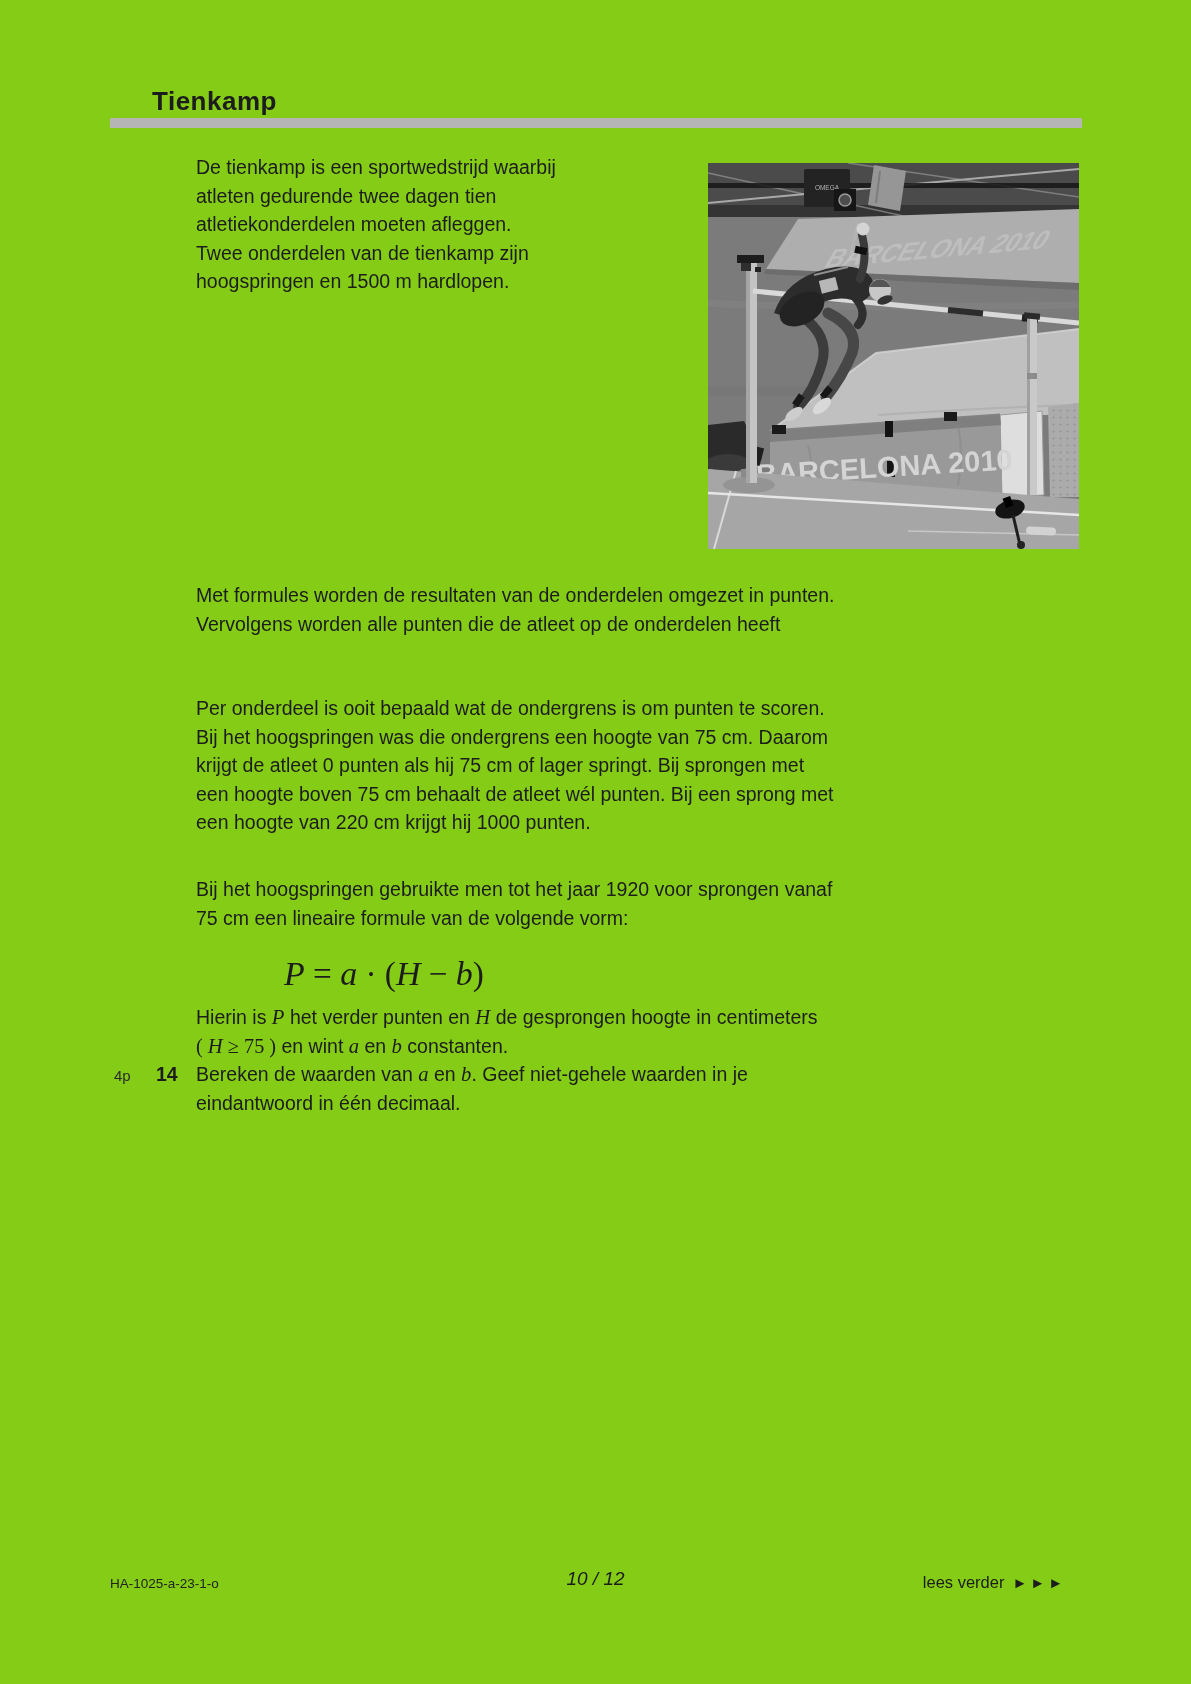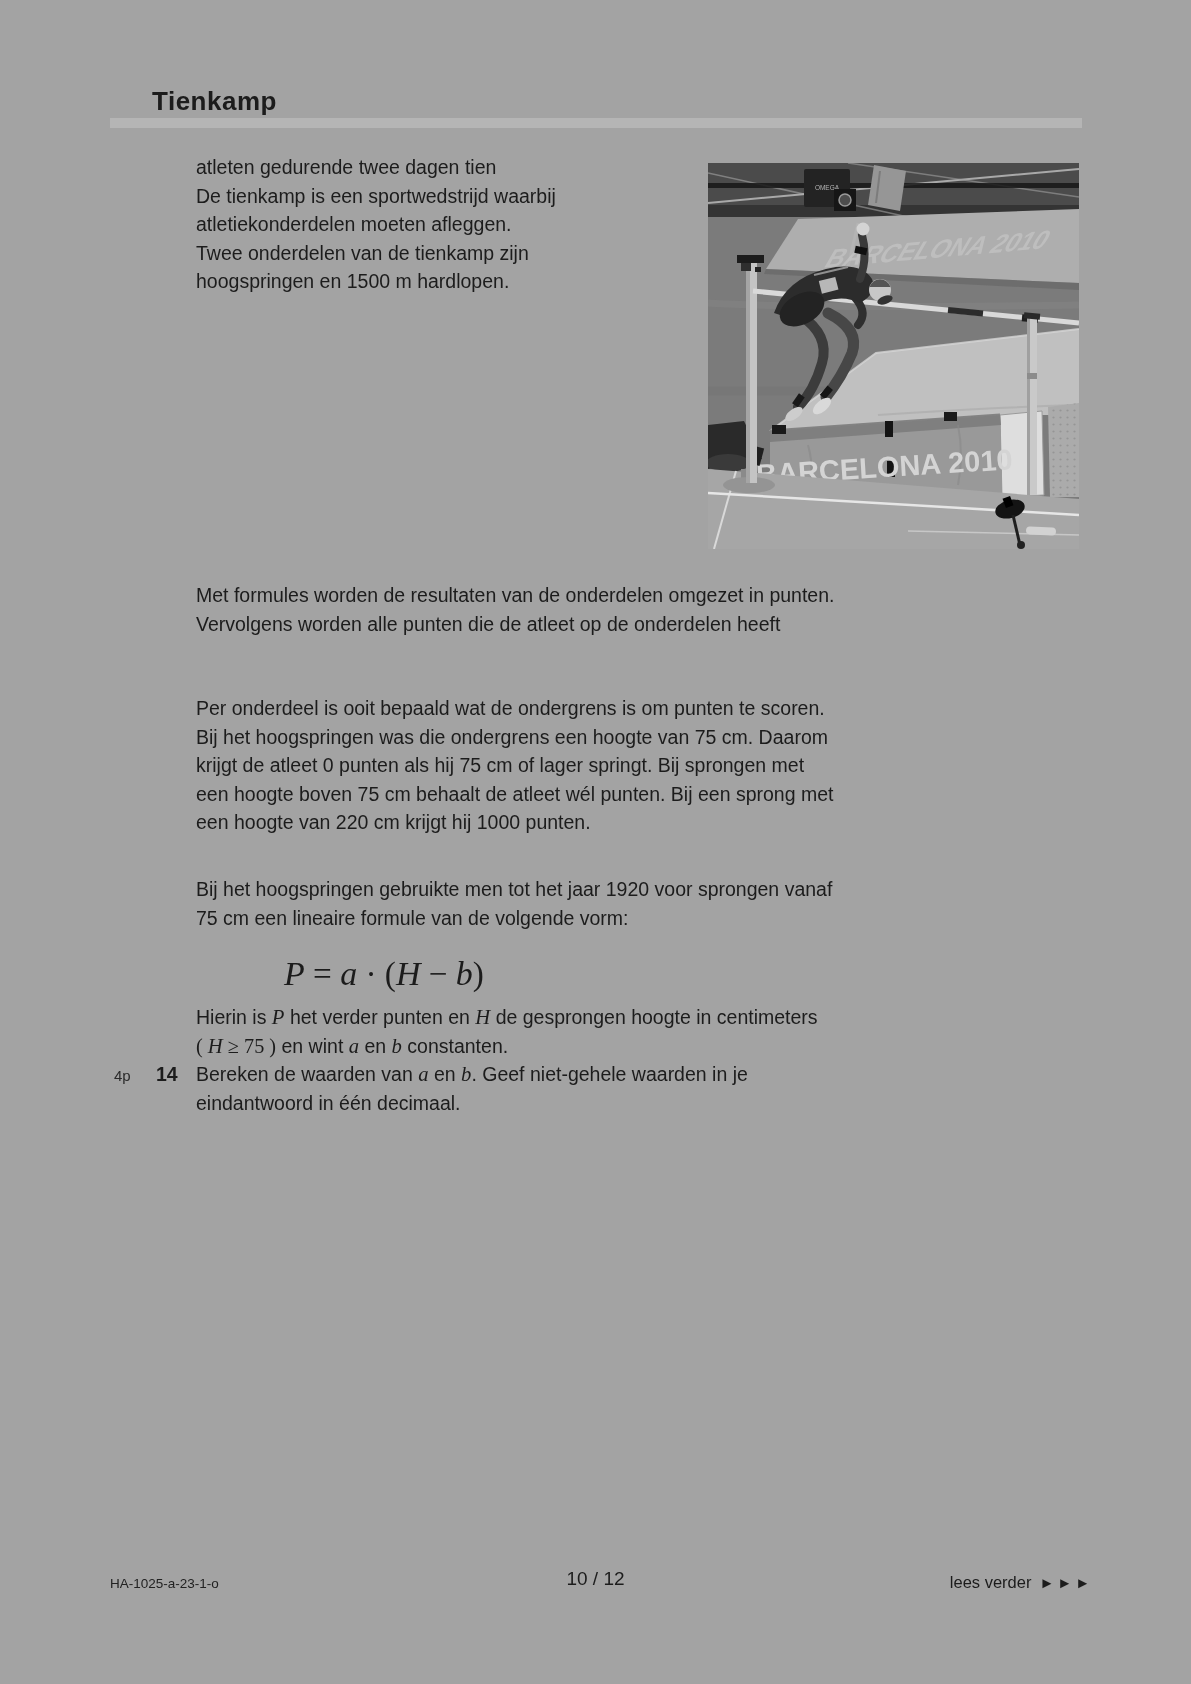--- a/index.html
+++ b/index.html
@@ -1,19 +1,19 @@
 <!DOCTYPE html>
 <html><head>
 <meta charset="utf-8">
 <style>
   html,body { margin:0; padding:0; background:#ffffff; }
   .page {
     position:relative;
     width:1191px; height:1684px;
-    background:#a3a3a3;
+    background:#84cc16;
     font-family:"Liberation Sans", sans-serif;
     color:#1c1c1c;
     overflow:hidden;
   }
   .page-title {
     position:absolute; left:152px; top:86px;
     font-size:26px; font-weight:bold; letter-spacing:0.5px;
     margin:0;
   }
   .title-rule {
@@ -45,40 +45,40 @@
   .photo-wrap {
     position:absolute; left:708px; top:163px;
     width:371px; height:386px;
   }
   .footer-code {
     position:absolute; left:110px; top:1576px;
     font-size:13.5px; color:#222;text-align:center;
   }
   .footer-page {
     position:absolute; left:0; top:1568px; width:1191px;
-    text-align:center; font-size:19px;
+    text-align:center; font-size:19px;font-style:italic;
   }
   .footer-continue {
-    position:absolute; right:98px; top:1573px;
+    position:absolute; right:125px; top:1573px;
     font-size:16.5px;
     text-align:right;
   }
   .footer-continue .arrows { letter-spacing:3px; margin-left:8px; font-size:15px; }
 </style>
 </head>
 <body>
 
 <div class="page">
 
   <h1 class="page-title">Tienkamp</h1>
   <div class="title-rule"></div>
 
   <div class="textblock intro">
+    <div class="tl">De tienkamp is een sportwedstrijd waarbij</div>
     <div class="tl">atleten gedurende twee dagen tien</div>
-    <div class="tl">De tienkamp is een sportwedstrijd waarbij</div>
     <div class="tl">atletiekonderdelen moeten afleggen.</div>
     <div class="tl">Twee onderdelen van de tienkamp zijn</div>
     <div class="tl">hoogspringen en 1500 m hardlopen.</div>
   </div>
 
   <div class="photo-wrap">
     <svg width="371" height="386" viewBox="0 0 371 386" role="img">
       <defs>
         <pattern id="dots" width="7" height="7" patternUnits="userSpaceOnUse">
           <circle cx="2.5" cy="2.5" r="1.1" fill="#8f8f8f"></circle>

